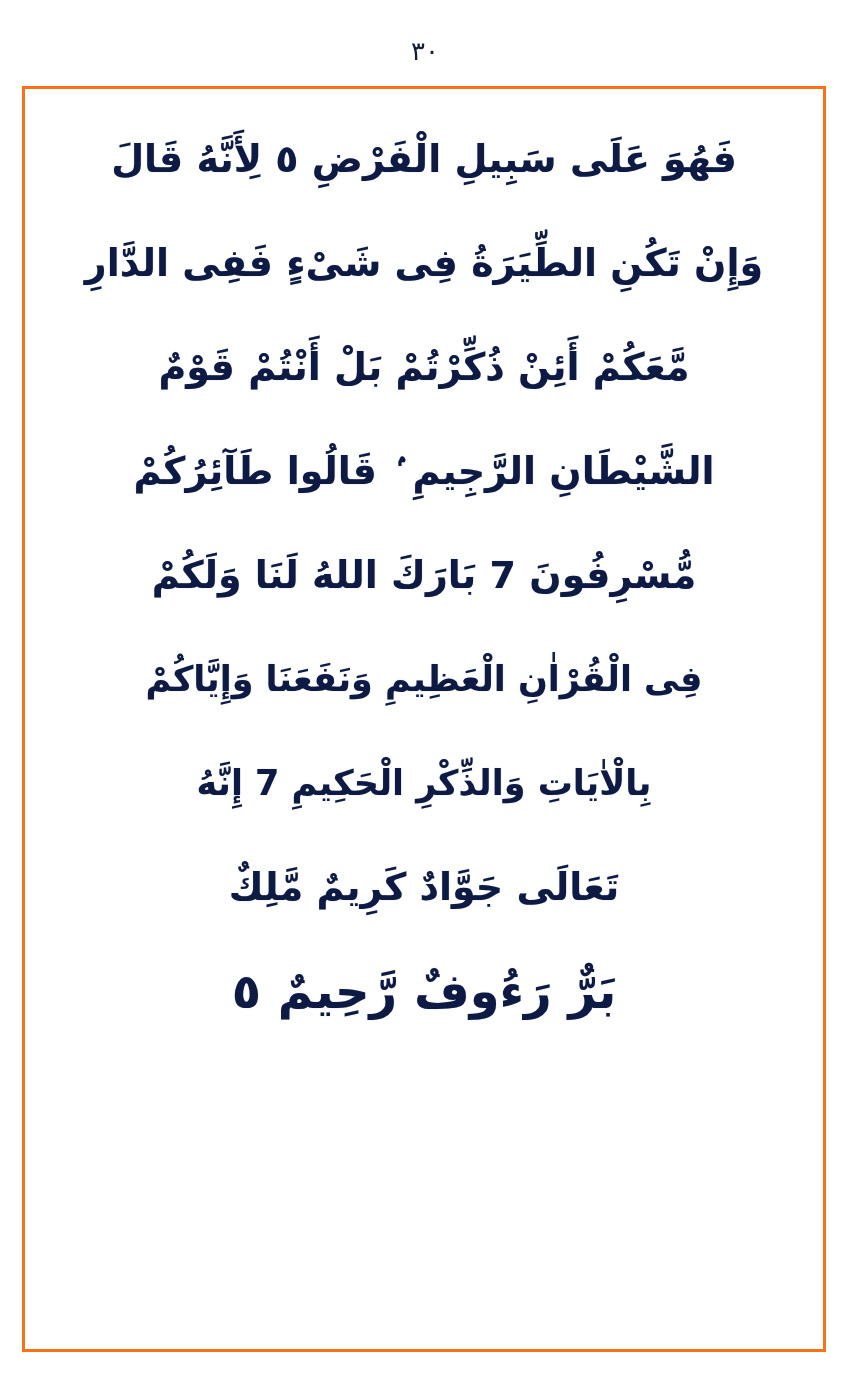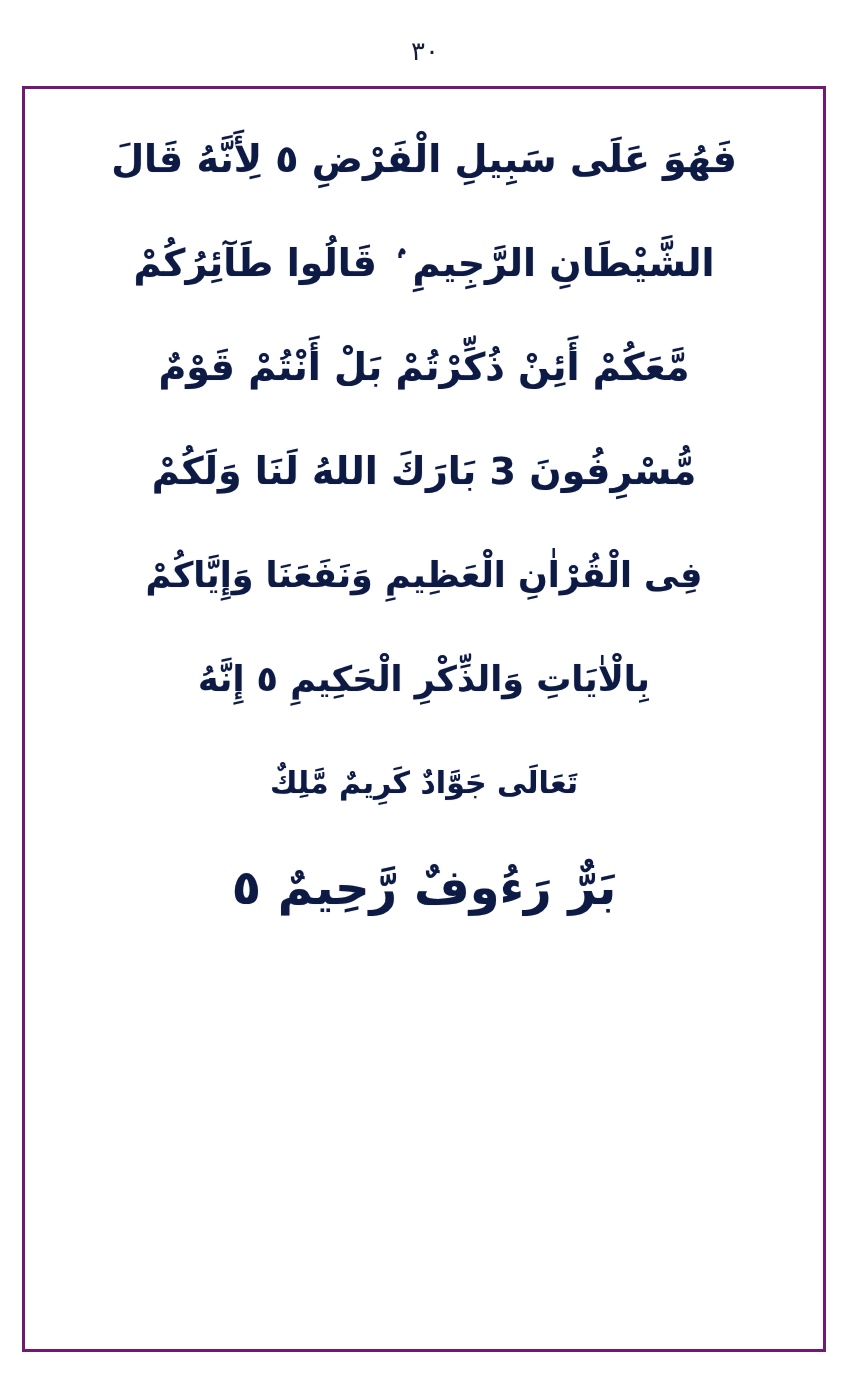--- a/index.html
+++ b/index.html
@@ -27,21 +27,21 @@
     font-family: "DejaVu Sans", sans-serif;
     direction: rtl;
     letter-spacing: 1px;
   }
   .text-frame {
     position: absolute;
     left: 22px;
     top: 86px;
     width: 804px;
     height: 1266px;
-    border: 3px solid #701a75;
+    border: 3px solid #f97316;
     box-sizing: border-box;
     background: #ffffff;
   }
   .lines {
     position: absolute;
     left: 0;
     top: 0;
     width: 100%;
     height: 100%;
     box-sizing: border-box;
@@ -60,39 +60,40 @@
     justify-content: center;
     white-space: nowrap;
     font-weight: 700;
     letter-spacing: 0px;
     text-shadow: 0 0 1px rgba(13,26,68,0.35);
   }
   .line.tight {
     font-size: 35px;
   }
   .line.short {
-    font-size: 30px;
+    font-size: 38px;
   }
   .line.last {
     font-size: 48px;
   }
 </style>
 </head>
 <body>
 
 <div class="page">
 
   <div class="page-number">٣٠</div>
 
   <div class="text-frame">
     <div class="lines">
       <div class="line">فَهُوَ عَلَى سَبِيلِ الْفَرْضِ ٥ لِأَنَّهُ قَالَ</div>
+      <div class="line">وَإِنْ تَكُنِ الطِّيَرَةُ فِى شَىْءٍ فَفِى الدَّارِ</div>
+      <div class="line">مَّعَكُمْ أَئِنْ ذُكِّرْتُمْ بَلْ أَنْتُمْ قَوْمٌ</div>
       <div class="line">الشَّيْطَانِ الرَّجِيمِ ۢ قَالُوا طَآئِرُكُمْ</div>
-      <div class="line">مَّعَكُمْ أَئِنْ ذُكِّرْتُمْ بَلْ أَنْتُمْ قَوْمٌ</div>
-      <div class="line">مُّسْرِفُونَ 3 بَارَكَ اللهُ لَنَا وَلَكُمْ</div>
+      <div class="line">مُّسْرِفُونَ 7 بَارَكَ اللهُ لَنَا وَلَكُمْ</div>
       <div class="line tight">فِى الْقُرْاٰنِ الْعَظِيمِ وَنَفَعَنَا وَإِيَّاكُمْ</div>
-      <div class="line tight">بِالْاٰيَاتِ وَالذِّكْرِ الْحَكِيمِ ٥ إِنَّهُ</div>
+      <div class="line tight">بِالْاٰيَاتِ وَالذِّكْرِ الْحَكِيمِ 7 إِنَّهُ</div>
       <div class="line short">تَعَالَى جَوَّادٌ كَرِيمٌ مَّلِكٌ</div>
       <div class="line last">بَرٌّ رَءُوفٌ رَّحِيمٌ ٥</div>
     </div>
   </div>
 
 </div>
 
 </body></html>

